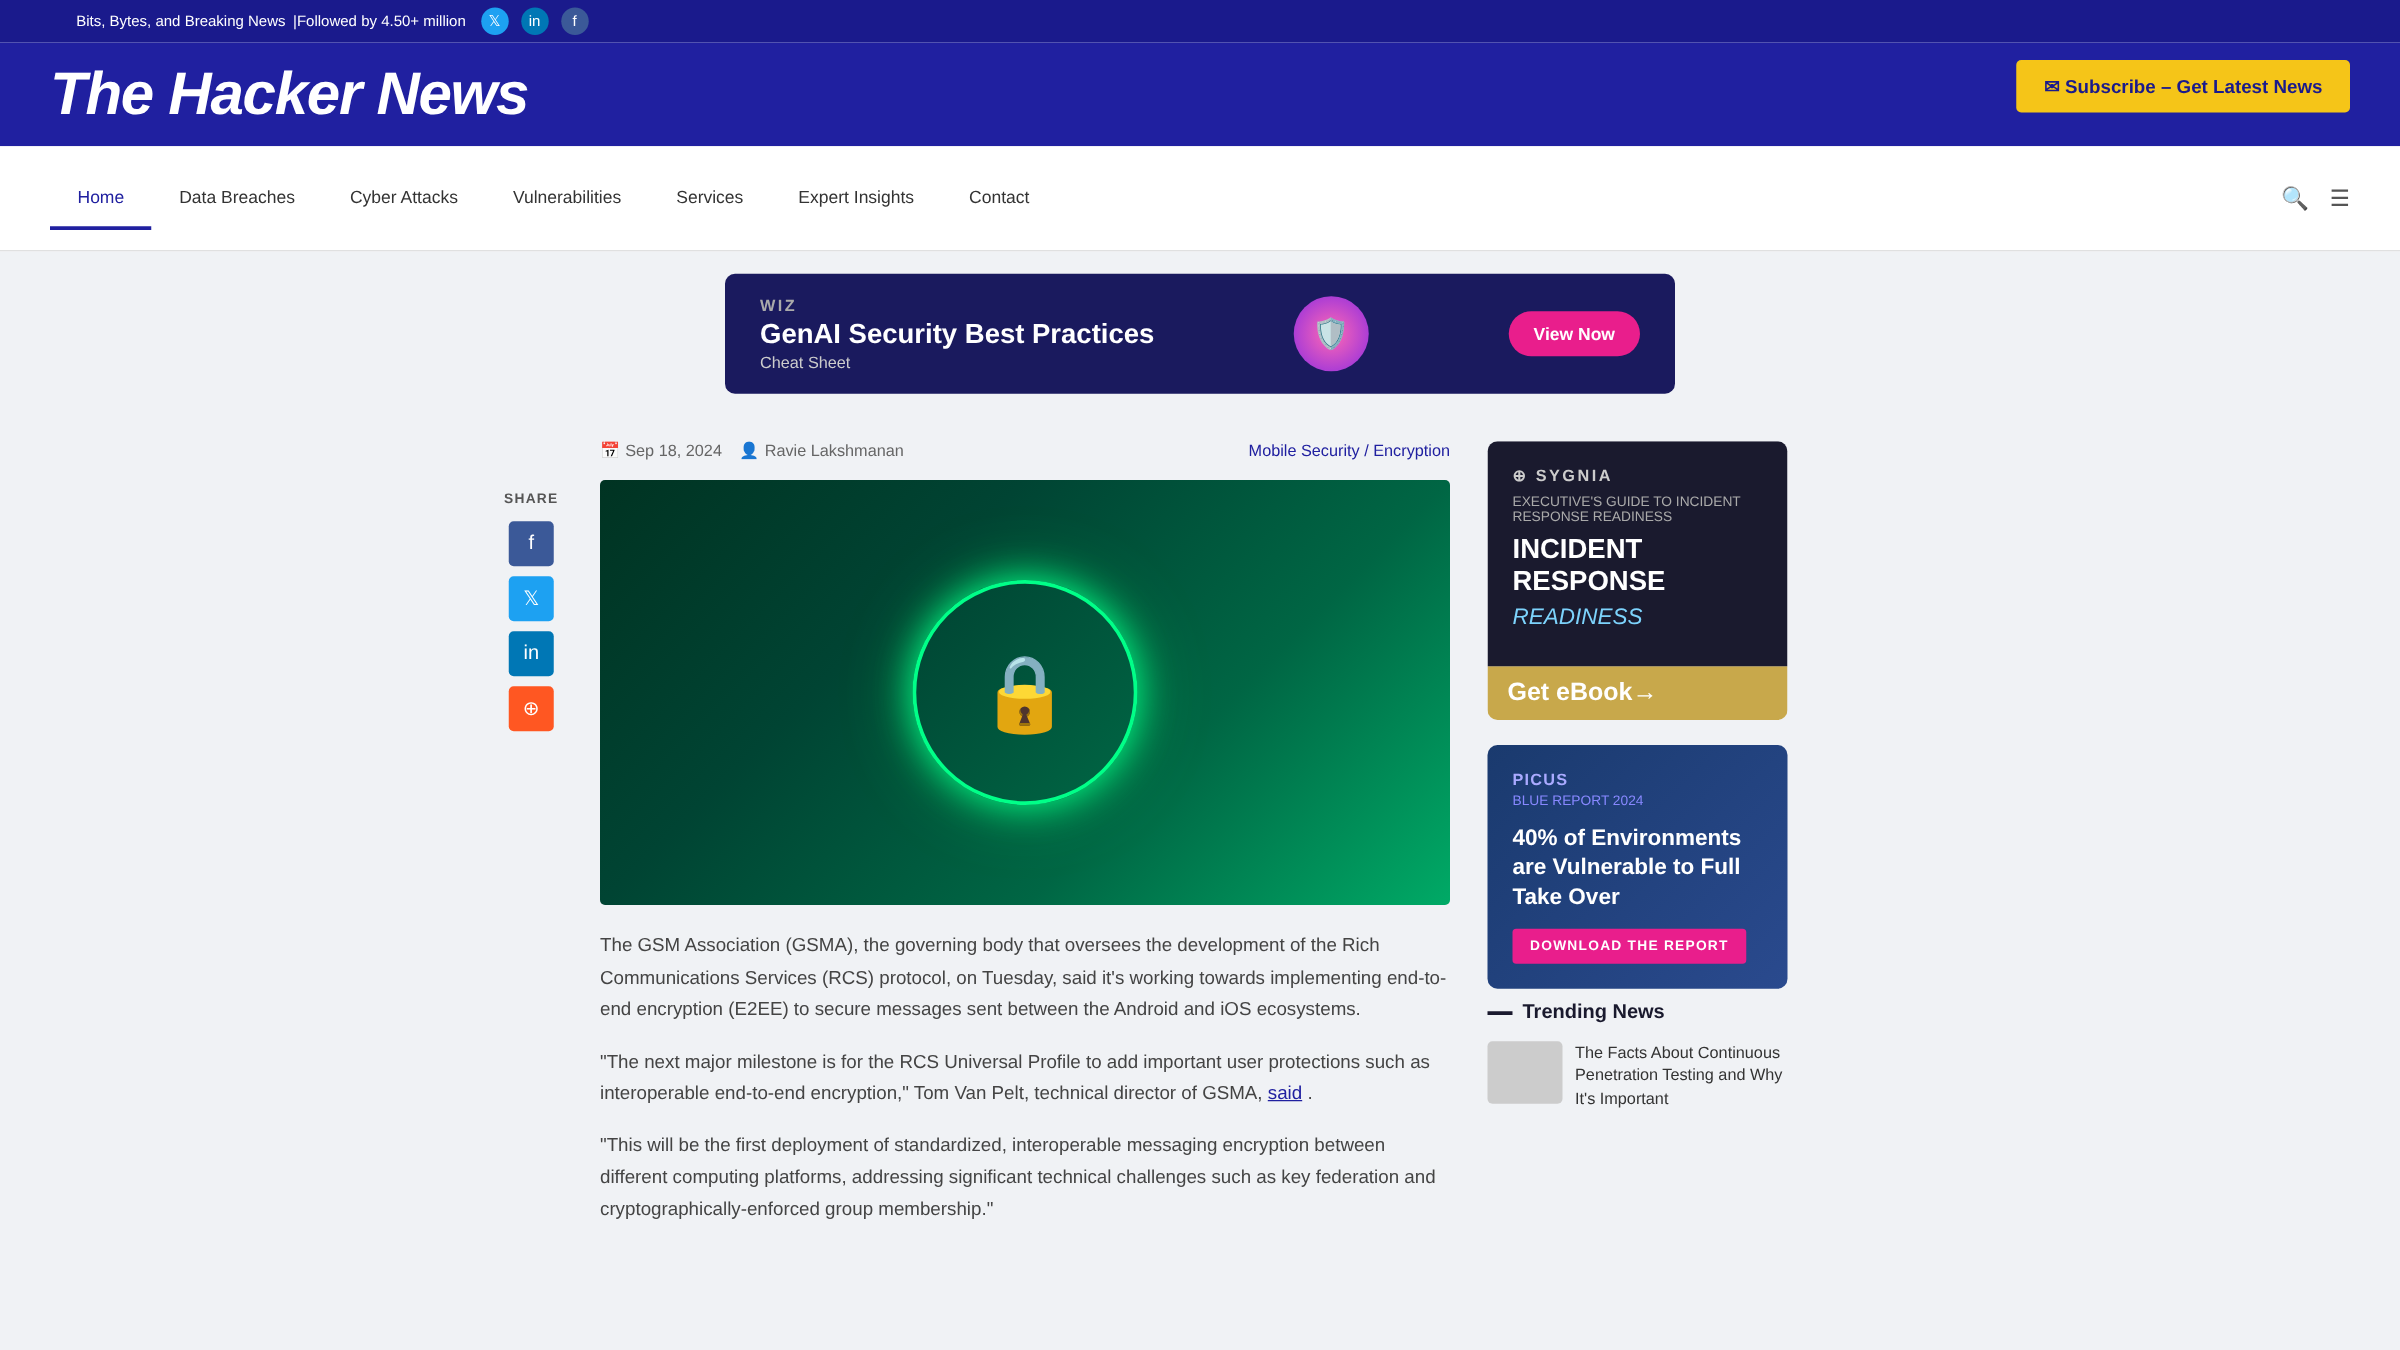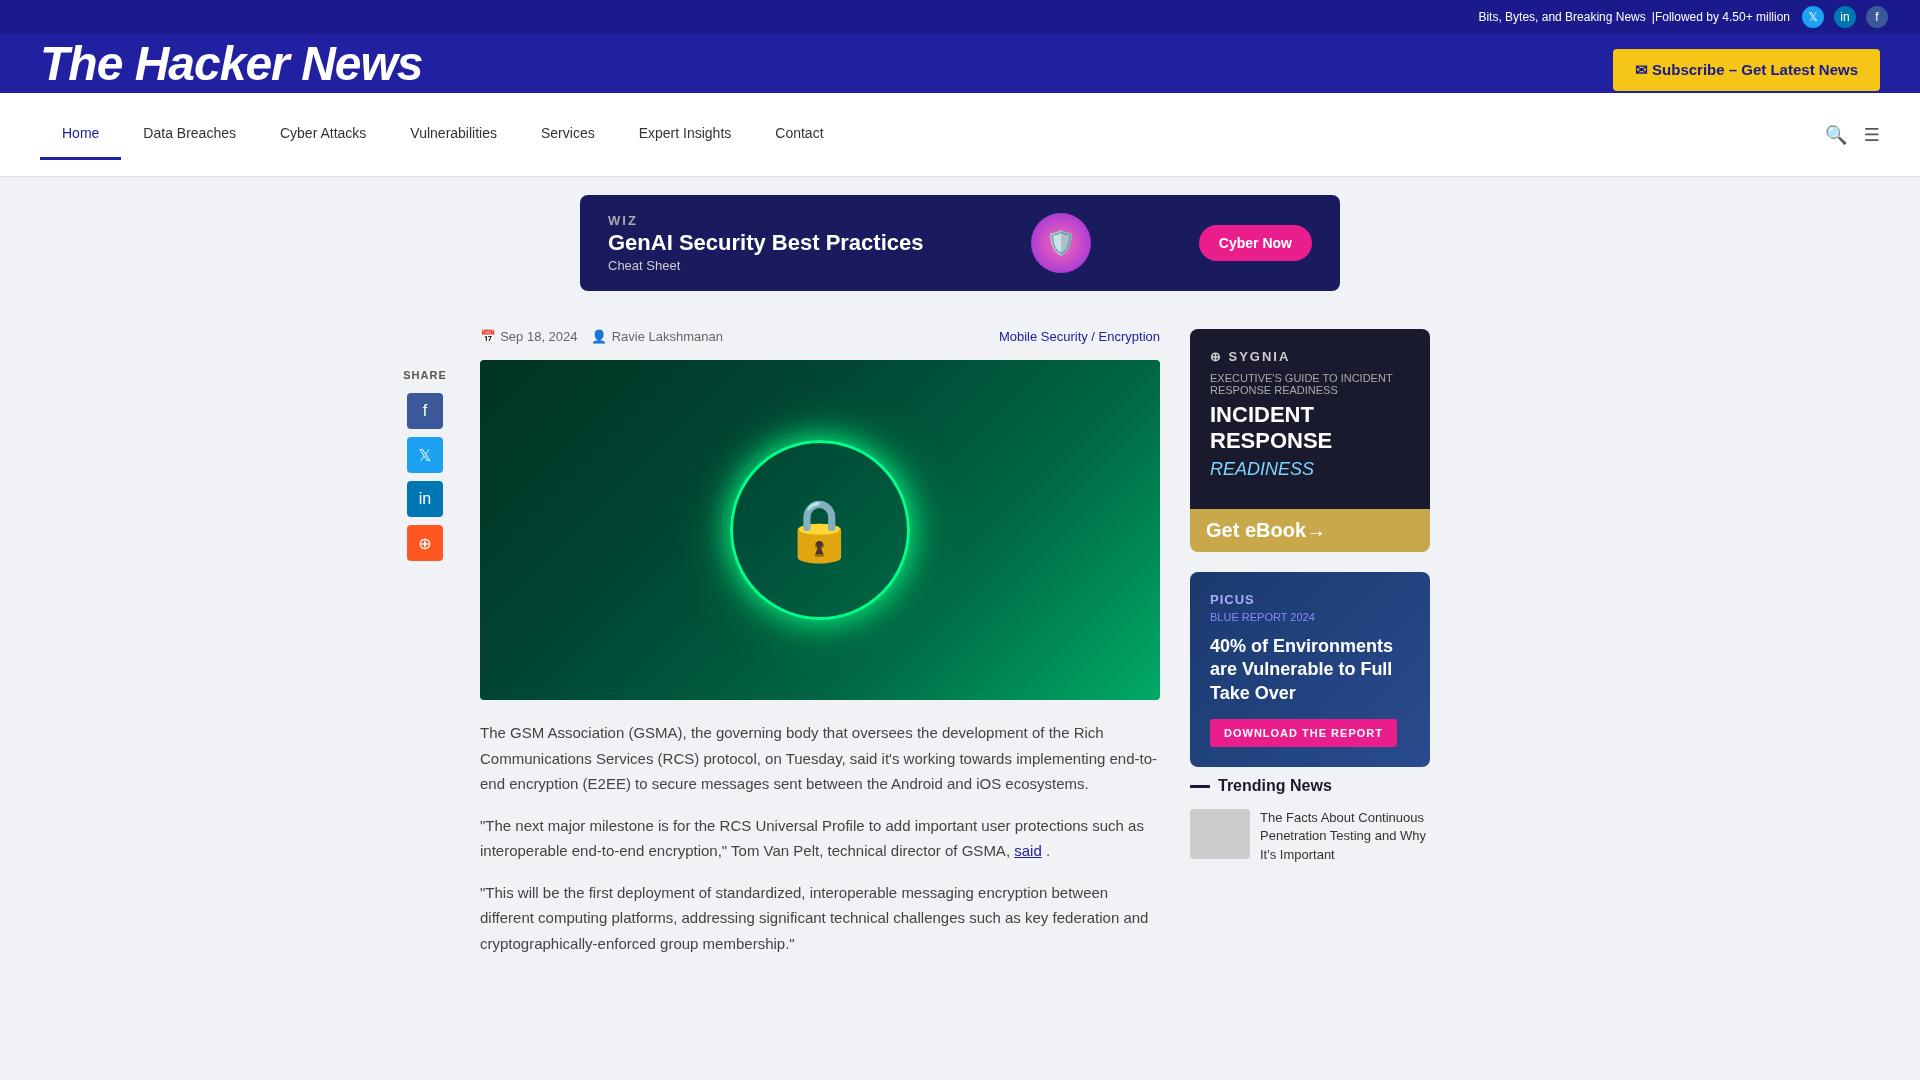--- a/index.html
+++ b/index.html
@@ -2,45 +2,45 @@
 <html><head>
   <meta charset="utf-8">
   <style>
     * { margin: 0; padding: 0; box-sizing: border-box; }
     body { font-family: Arial, sans-serif; background: #f0f2f5; color: #333; }
 
     
     .top-bar {
       background: #1a1a8c;
       color: #fff;
-      padding: 6px 32px;
-      display: flex;
-      justify-content: flex-end;
+      padding: 6px 61px;
+      display: flex;
+      justify-content: flex-start;
       align-items: center;
       font-size: 12px;
     }
     .top-bar-left { display: flex; align-items: center; gap: 6px; }
     .top-bar-right { display: flex; align-items: center; gap: 12px; }
     .social-icons { display: flex; gap: 10px; }
     .social-icon {
       width: 22px; height: 22px; border-radius: 50%;
       display: flex; align-items: center; justify-content: center;
       font-size: 12px; color: #fff; cursor: pointer;
     }
     .social-icon.twitter { background: #1da1f2; }
     .social-icon.linkedin { background: #0077b5; }
     .social-icon.facebook { background: #3b5998; }
 
     
     .header {
       background: #2020a0;
-      padding: 2px 40px;
+      padding: 14px 40px;
       display: flex;
       justify-content: space-between;
-      align-items: flex-end;
+      align-items: flex-start;
     }
     .site-title {
       color: #fff;
       font-size: 48px;
       font-weight: bold;
       font-style: italic;
       letter-spacing: -1px;
     }
     .subscribe-btn {
       background: #f5c518;
@@ -325,21 +325,21 @@
   </div>
 </nav>
 
 <div class="banner-ad">
   <div class="banner-ad-left">
     <span class="banner-wiz">WIZ</span>
     <span class="banner-title">GenAI Security Best Practices</span>
     <span class="banner-subtitle">Cheat Sheet</span>
   </div>
   <div class="banner-icon">🛡️</div>
-  <button class="banner-btn">Cyber Now</button>
+  <button class="banner-btn">View Now</button>
 </div>
 
 <div class="main-container">
 
   <div class="share-sidebar">
     <span class="share-label">SHARE</span>
     <div class="share-btn fb">f</div>
     <div class="share-btn tw">𝕏</div>
     <div class="share-btn li">in</div>
     <div class="share-btn ot">⊕</div>

